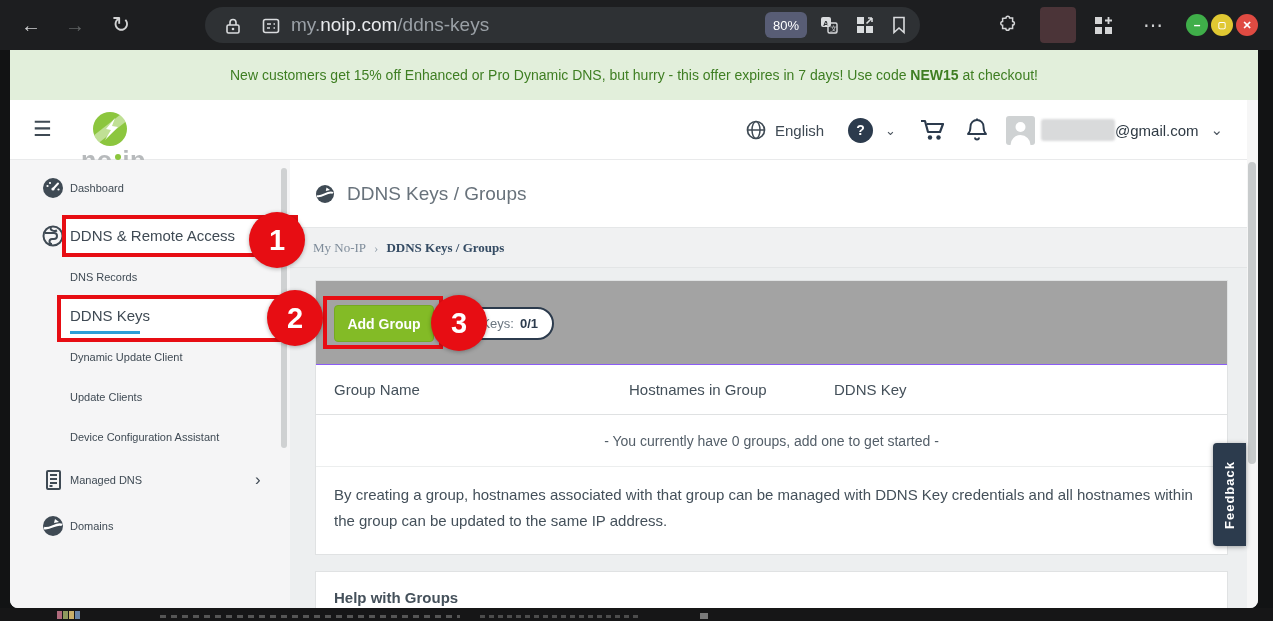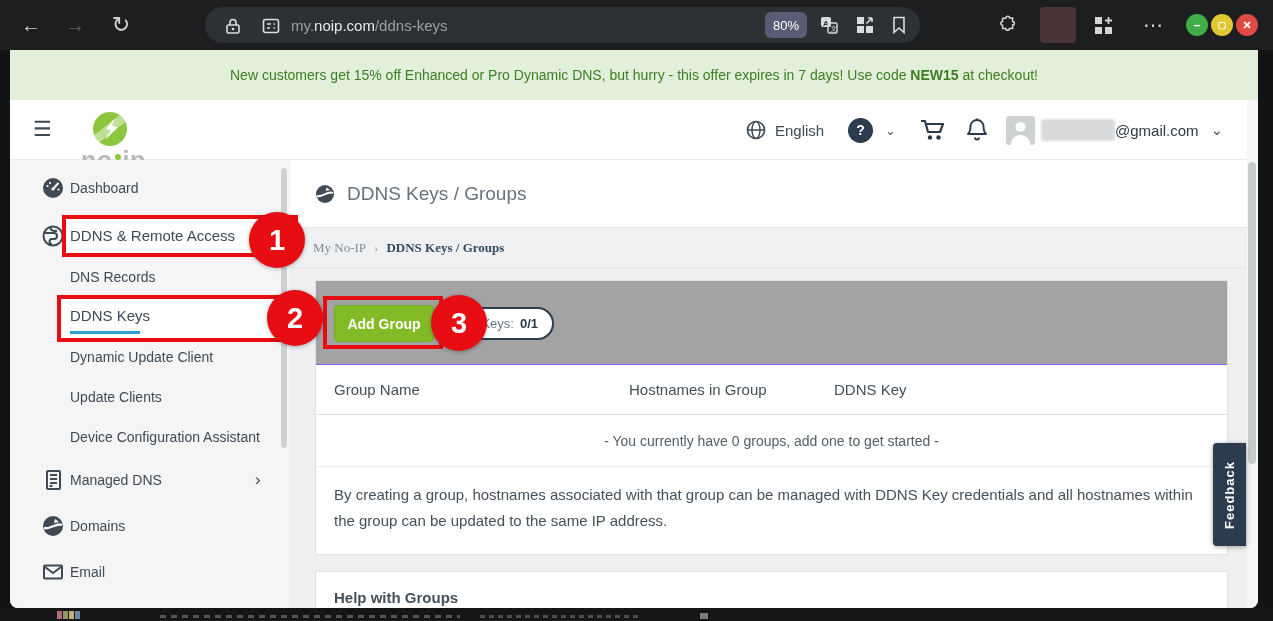--- a/index.html
+++ b/index.html
@@ -3,21 +3,21 @@
 <meta charset="utf-8">
 <style>
   * { margin:0; padding:0; box-sizing:border-box; }
   html,body { width:1273px; height:621px; overflow:hidden; background:#121314;
               font-family:"Liberation Sans", sans-serif; }
 
   
   #toolbar { position:absolute; left:0; top:0; width:1273px; height:50px; background:#1d1e20; }
   .nav-glyph { position:absolute; top:0; height:50px; display:flex; align-items:center; justify-content:center; font-size:20px; }
   #url-pill { position:absolute; left:205px; top:7px; width:715px; height:36px; background:#2e3134; border-radius:18px; display:flex; align-items:center; }
-  #url-text { font-size:15px; margin-left:10px; white-space:nowrap; }
+  #url-text { font-size:19px; margin-left:10px; white-space:nowrap; }
   .url-dim { color:#9aa0a6; } .url-strong { color:#e8eaed; }
   #zoom-badge { position:absolute; left:560px; top:5px; width:42px; height:26px; background:#585d75; color:#fff; font-size:13px; border-radius:6px; display:flex; align-items:center; justify-content:center; }
   .pill-icon { position:absolute; top:9px; width:20px; height:20px; color:#dadcde; }
   .tb-icon { position:absolute; top:15px; width:20px; height:20px; color:#d4d5d6; }
   #profile-chip { position:absolute; left:1040px; top:7px; width:36px; height:36px; background:#4b3438; border-radius:4px; }
   .win-btn { position:absolute; top:14px; width:22px; height:22px; border-radius:50%; color:#fff; font-size:12px; display:flex; align-items:center; justify-content:center; font-weight:bold; }
 
   
   #banner { position:absolute; left:10px; top:50px; width:1248px; height:50px; background:#e2efdb; display:flex; align-items:center; justify-content:center; font-size:14px; color:#3e7e22; }
   #banner b { font-weight:bold; }
@@ -37,21 +37,21 @@
   #help-circle { width:25px; height:25px; border-radius:50%; background:#2c3b4d; color:#fff; font-size:14px; font-weight:bold; display:flex; align-items:center; justify-content:center; }
   .chev { font-size:13px; color:#4a545e; }
   #avatar { width:29px; height:29px; background:#cfd2d3; border-radius:3px; position:relative; overflow:hidden; }
   #email-blur { width:74px; height:22px; background:#d9dadb; border-radius:3px; filter:blur(1px); }
   #email-text { font-size:15px; color:#2f3a44; }
 
   
   #sidebar { position:absolute; left:0; top:60px; width:280px; height:448px; background:#f5f5f6; }
   .side-item { position:absolute; left:0; width:280px; height:36px; display:flex; align-items:center; }
   .s-icon { position:absolute; left:31px; width:24px; height:24px; color:#3f4a54; }
-  .s-label { position:absolute; left:60px; font-size:14px; color:#3f4a54; white-space:nowrap; }
+  .s-label { position:absolute; left:60px; font-size:11px; color:#3f4a54; white-space:nowrap; }
   .active-underline { position:absolute; left:60px; top:29px; width:70px; height:3px; background:#2e9fd6; }
   .side-chevron { position:absolute; left:245px; font-size:17px; color:#3f4a54; }
   #side-scroll { position:absolute; left:271px; top:8px; width:6px; height:280px; background:#cfd1d2; border-radius:3px; }
 
   
   #main { position:absolute; left:280px; top:60px; width:957px; height:448px; background:#edeff0; }
   #title-row { position:absolute; left:0; top:0; width:957px; height:68px; background:#fff; border-bottom:1px solid #e5e7e8; display:flex; align-items:center; }
   #title-icon { margin-left:25px; width:20px; height:20px; }
   #page-title { margin-left:12px; font-size:19px; color:#68727b; }
   #crumb-row { position:absolute; left:0; top:68px; width:957px; height:40px; background:#f0f1f2; border-bottom:1px solid #e3e5e6; display:flex; align-items:center; font-size:13px;font-family:Liberation Serif, serif; }
@@ -277,29 +277,20 @@
     <div class="side-item" style="top:348px;">
       <span class="s-icon">
         <svg width="24" height="24" viewBox="0 0 24 24">
             <circle cx="12" cy="12" r="10" fill="#3f4a54"></circle>
             <path d="M3 14 C9 16 16 8 21 11" stroke="#fff" stroke-width="2.4" fill="none"></path>
             <path d="M14 5 l4 3 l-5 1 z" fill="#fff"></path>
           </svg>
       </span>
       <span class="s-label">Domains</span>
     </div>
-    <div class="side-item" style="top:394px;">
-      <span class="s-icon">
-        <svg width="24" height="24" viewBox="0 0 24 24">
-            <rect x="3" y="5.5" width="18" height="13" rx="1" fill="none" stroke="#3f4a54" stroke-width="2"></rect>
-            <path d="M4 7 l8 6 l8 -6" fill="none" stroke="#3f4a54" stroke-width="2"></path>
-          </svg>
-      </span>
-      <span class="s-label">Email</span>
-    </div>
     <div id="side-scroll"></div>
   </div>
 
   <div id="main">
     <div id="title-row">
       <span id="title-icon">
         <svg width="20" height="20" viewBox="0 0 20 20">
             <circle cx="10" cy="10" r="9" fill="#3f4a54"></circle>
             <path d="M2 12 C7 14 13 6 18 9" stroke="#fff" stroke-width="2" fill="none"></path>
             <path d="M11.5 3.5 l3.5 2.5 l-4.2 1 z" fill="#fff"></path>

